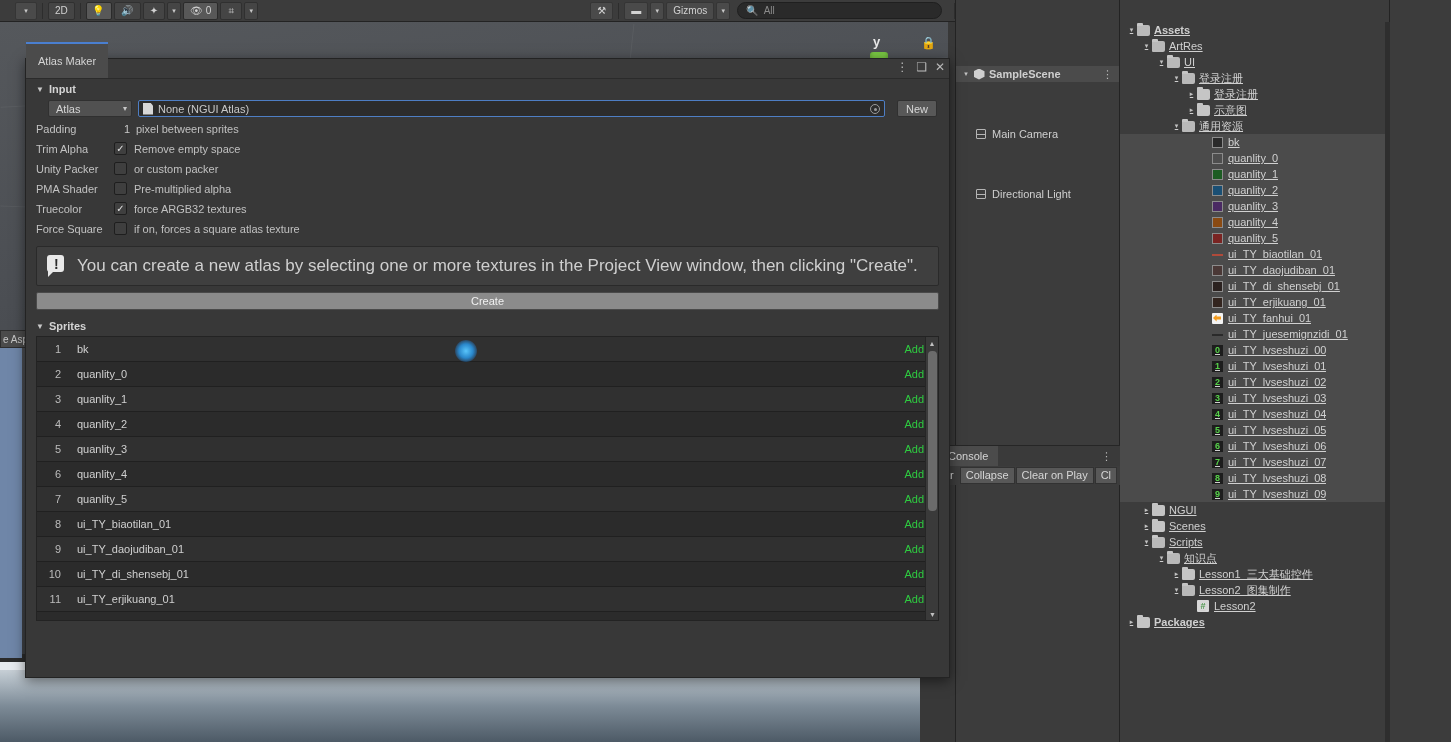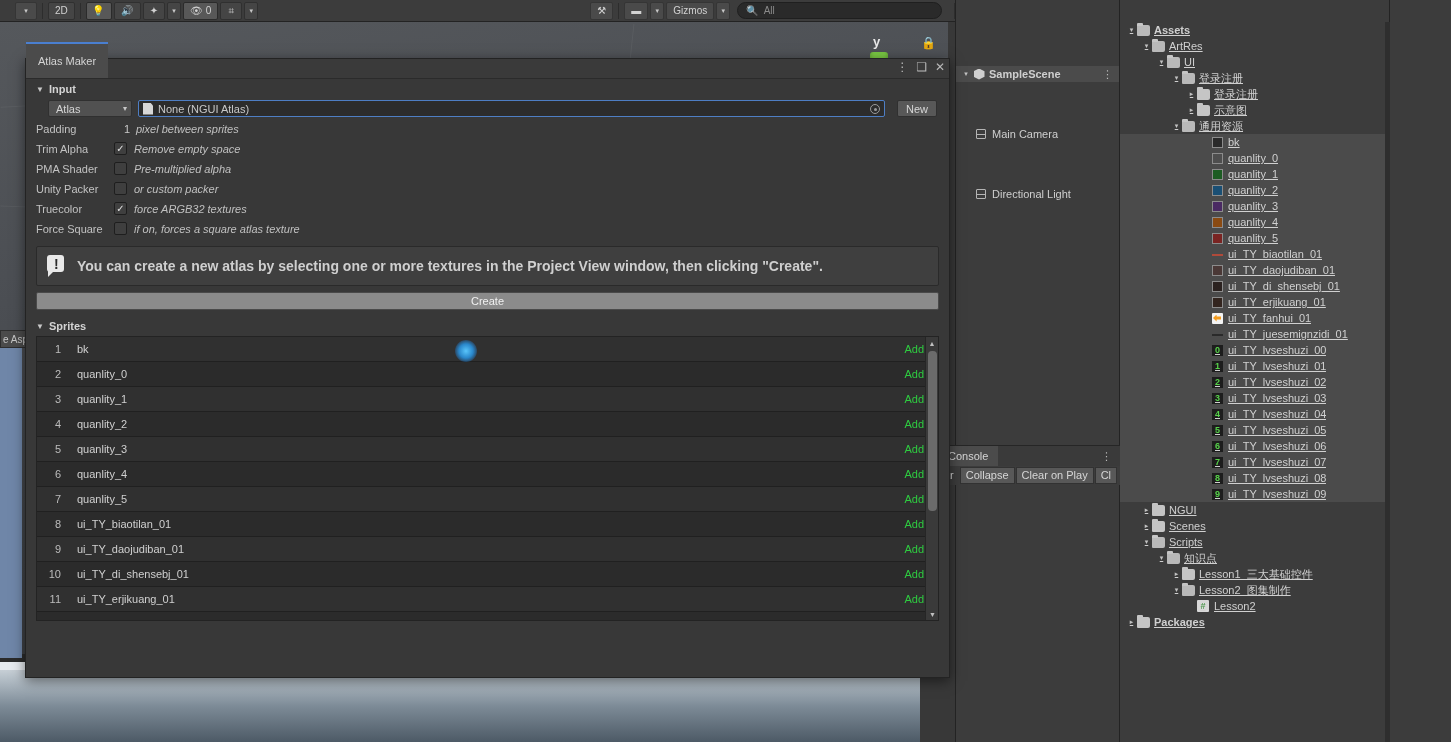--- a/index.html
+++ b/index.html
@@ -143,21 +143,21 @@
   }
   .am-num {
     width: 22px; text-align: right; padding-right: 6px; color: #c8c8c8; font-size: 11px;
   }
   .am-check {
     width: 13px; height: 13px; background: #3f3f3f;
     border: 1px solid #1e1e1e; border-radius: 2px; margin-right: 7px;
     display: flex; align-items: center; justify-content: center;
     color: #e2e2e2; font-size: 10px; line-height: 1;
   }
-  .am-hint { color: #c0c0c0; font-size: 11px; font-style: italic; }
+  .am-hint { color: #c0c0c0; font-size: 11px; }
   .am-objfield2 {
     flex: 1; height: 17px; margin: 0 12px 0 6px; background: #3d3d3d;
     border: 1px solid #2b2b2b; border-radius: 2px;
     display: flex; align-items: center; padding: 0 4px;
     color: #c8c8c8; font-size: 11px; position: relative;
   }
 
   #am-helpbox {
     margin: 8px 10px 0 10px; min-height: 40px; background: #3f3f3f;
     border: 1px solid #2a2a2a; border-radius: 2px;
@@ -171,21 +171,21 @@
     background: #e9e9e9; border-radius: 3px;
   }
   #am-helpbox .warnicon .tail {
     position: absolute; left: 1px; top: 15px; width: 7px; height: 7px;
     background: #e9e9e9; clip-path: polygon(0 0, 100% 0, 0 100%);
   }
   #am-helpbox .warnicon .bang {
     position: absolute; left: 7px; top: 2px; color: #2c2c2c;
     font-size: 14px; font-weight: bold; line-height: 1;
   }
-  #am-helpbox .msg { color: #cfcfcf; font-size: 14px; font-weight: bold; }
+  #am-helpbox .msg { color: #cfcfcf; font-size: 17px; }
 
   #am-createbtn {
     margin: 6px 10px 0 10px; height: 18px; background: #8b8b8b;
     border: 1px solid #4a4a4a; border-radius: 2px;
     display: flex; align-items: center; justify-content: center;
     color: #f0f0f0; font-size: 11px; position: relative;
   }
   #click-indicator {
     position: absolute; left: 455px; top: 340px; width: 22px; height: 22px;
     border-radius: 50%;
@@ -706,28 +706,28 @@
             <div class="am-label">Padding</div>
             <div class="am-num">1</div>
             <div class="am-hint">pixel between sprites</div>
           </div>
           <div class="am-field">
             <div class="am-label">Trim Alpha</div>
             <div class="am-check" style="background: rgb(63, 63, 63);">✓</div>
             <div class="am-hint">Remove empty space</div>
           </div>
           <div class="am-field">
+            <div class="am-label">Unity Packer</div>
+            <div class="am-check"></div>
+            <div class="am-hint">or custom packer</div>
+          </div>
+          <div class="am-field">
             <div class="am-label">PMA Shader</div>
             <div class="am-check"></div>
             <div class="am-hint">Pre-multiplied alpha</div>
-          </div>
-          <div class="am-field">
-            <div class="am-label">Unity Packer</div>
-            <div class="am-check"></div>
-            <div class="am-hint">or custom packer</div>
           </div>
           <div class="am-field">
             <div class="am-label">Truecolor</div>
             <div class="am-check" style="background: rgb(63, 63, 63);">✓</div>
             <div class="am-hint">force ARGB32 textures</div>
           </div>
           <div class="am-field">
             <div class="am-label">Force Square</div>
             <div class="am-check"></div>
             <div class="am-hint">if on, forces a square atlas texture</div>

